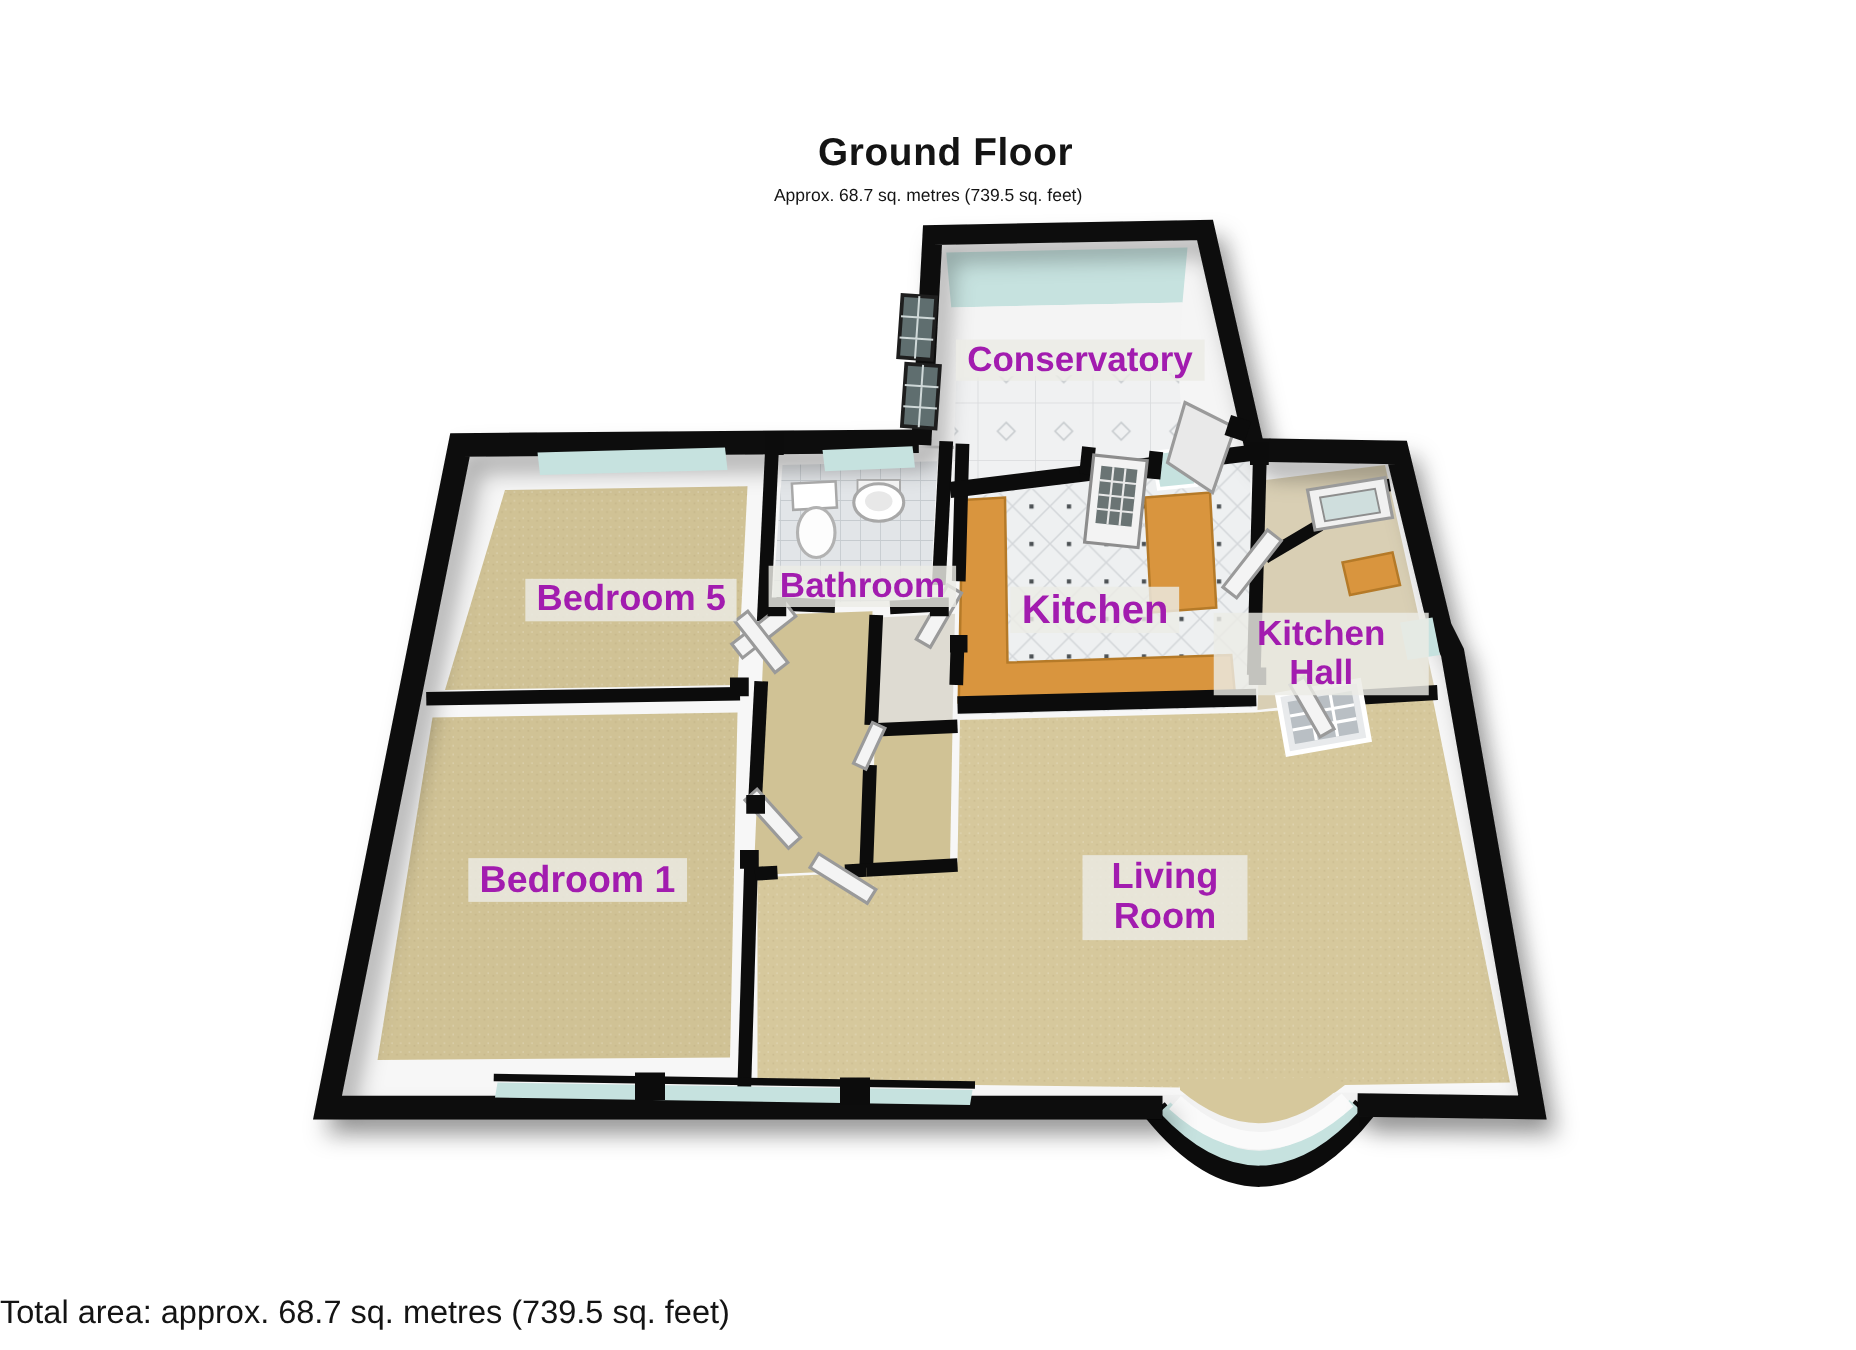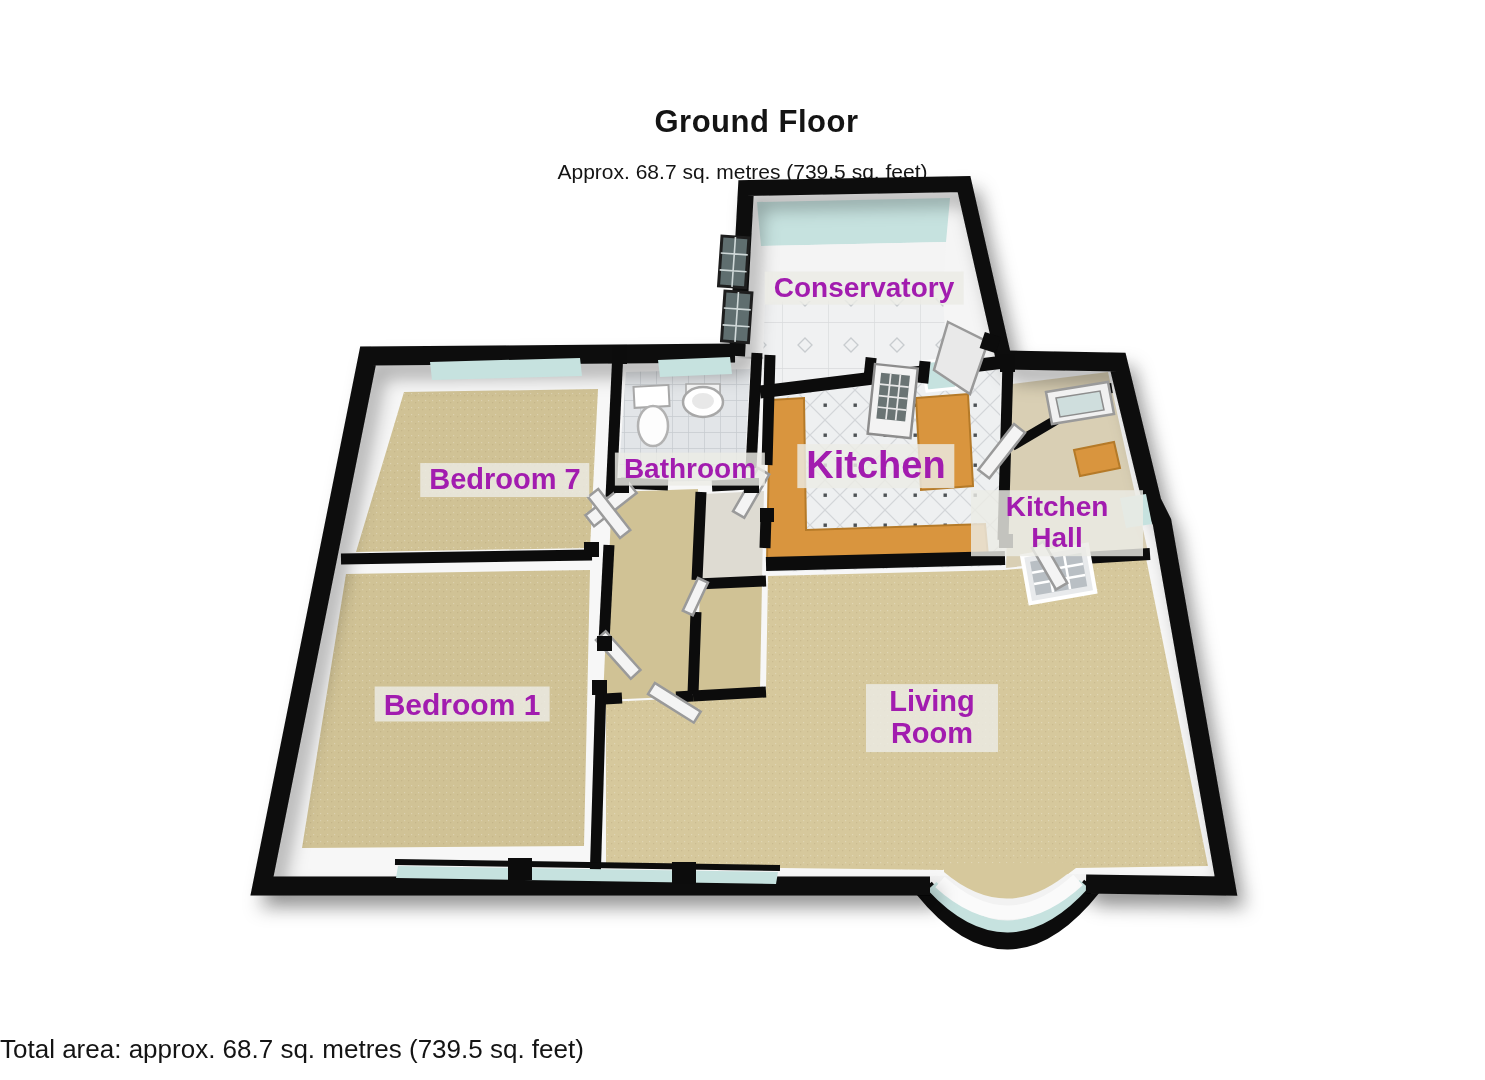--- a/index.html
+++ b/index.html
@@ -2,34 +2,34 @@
 <html style="--wall: #0c0c0c; --carpet: #d0c295; --carpet-light: #d6c89c; --hall-floor: #d9cfb4; --tile: #eef0f1; --glass: #c6e2df; --counter: #d9953e; --label-bg: rgba(236,235,229,0.82); --text: #141414;"><head>
 <meta charset="utf-8">
 <style>
   html,body{margin:0;padding:0;background:#ffffff;}
   .page{
     position:relative;width:1485px;height:1080px;overflow:hidden;
     background:#ffffff;font-family:"Liberation Sans",sans-serif;color:var(--text,#141414);
   }
   .plan-header{position:absolute;left:0;top:104px;width:1485px;text-align:center;}
   .plan-title{font-size:31px;font-weight:bold;letter-spacing:.5px;margin-left:28px;}
-  .plan-subtitle{font-size:21px;margin-top:20px;}
+  .plan-subtitle{font-size:14px;margin-top:8px;}
   .plan-footer{position:absolute;left:0;top:1034px;width:1469px;font-size:26px;}
   .plan-canvas{position:absolute;left:0;top:0;width:1485px;height:1080px;}
   .plan-canvas svg{position:absolute;left:0;top:0;}
   .room-label{
     position:absolute;transform:translate(-50%,-50%);
     background:var(--label-bg,rgba(236,235,229,.82));
     font-weight:bold;text-align:center;line-height:1.1;
     padding:1px 9px;white-space:nowrap;color:#a21caf;
   }
   .room-label.two-line{white-space:normal;padding:2px 10px;}
   .lbl-conservatory{left:864px;top:288px;font-size:28px;}
   .lbl-bathroom{left:690px;top:453px;font-size:28px;margin-top:16px;}
-  .lbl-kitchen{left:876px;top:466px;font-size:38px;}
+  .lbl-kitchen{left:876px;top:488px;font-size:32px;}
   .lbl-entrance{left:1057px;top:523px;font-size:28px;width:152px;}
   .lbl-bed2{left:505px;top:480px;font-size:29px;}
   .lbl-bed1{left:462px;top:704px;font-size:30px;}
   .lbl-living{left:932px;top:718px;font-size:29px;width:112px;}
 </style>
 </head>
 <body>
 
 <div class="page">
 
@@ -209,21 +209,21 @@
         <rect x="686" y="384" width="34" height="10" fill="#f2f2f2" stroke="#a8a8a8" stroke-width="1.5"></rect>
         <ellipse cx="703" cy="402" rx="20" ry="15" fill="#ffffff" stroke="#a8a8a8" stroke-width="2.5"></ellipse>
         <ellipse cx="703" cy="401" rx="11" ry="8" fill="#e8e8e8"></ellipse>
       </g>
     </svg>
 
     <div class="room-label lbl-conservatory">Conservatory</div>
     <div class="room-label lbl-bathroom">Bathroom</div>
     <div class="room-label lbl-kitchen">Kitchen</div>
     <div class="room-label two-line lbl-entrance">Kitchen Hall</div>
-    <div class="room-label lbl-bed2">Bedroom 7</div>
+    <div class="room-label lbl-bed2">Bedroom 5</div>
     <div class="room-label lbl-bed1">Bedroom 1</div>
     <div class="room-label two-line lbl-living">Living Room</div>
   </div>
 
   <div class="plan-footer">
     <span>Total area: approx. 68.7 sq. metres (739.5 sq. feet)</span>
   </div>
 
 </div>
 

